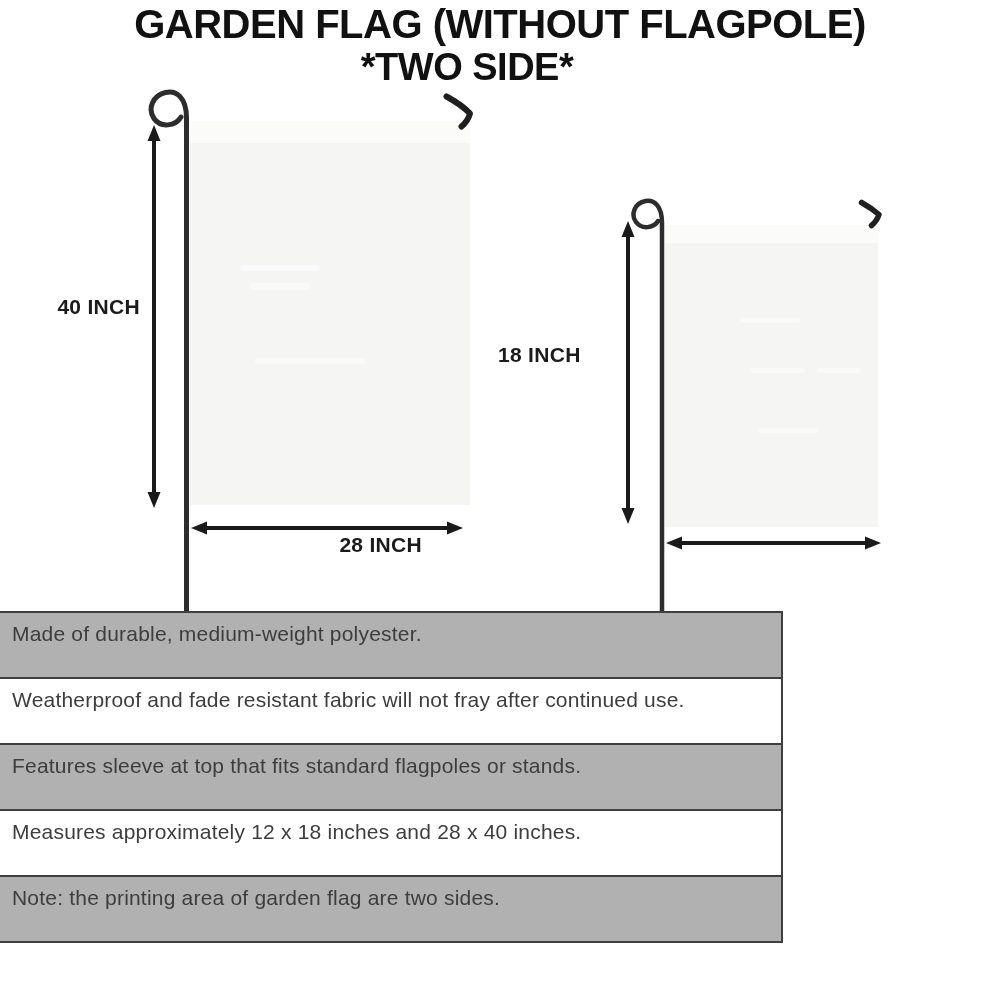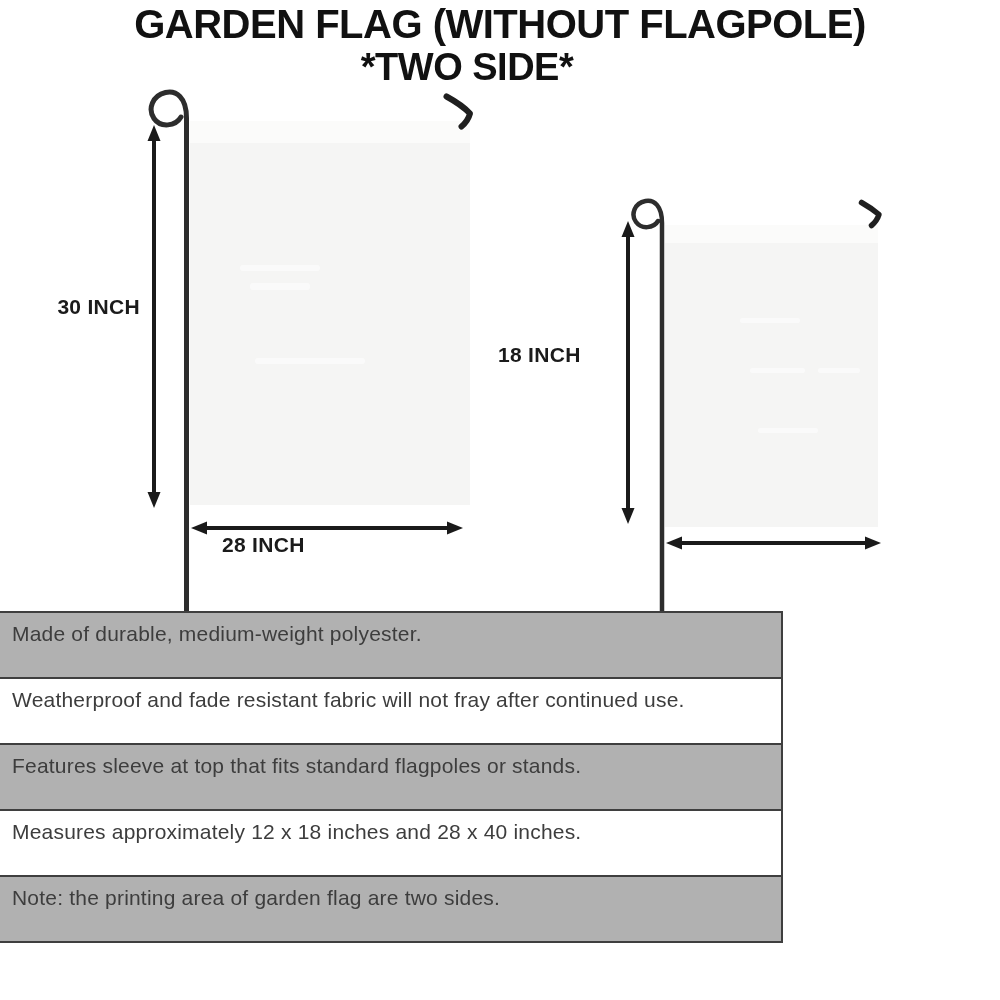--- a/index.html
+++ b/index.html
@@ -24,21 +24,21 @@
   
   .diagram-svg{position:absolute;left:0;top:0;}
   
   .dim-label{
     position:absolute;
     font-size:21px;font-weight:700;color:var(--labelColor,#1b1b1b);
     letter-spacing:.3px;white-space:nowrap;
   }
   .lab-40{left:28px;top:295px;width:112px;text-align:right;}
   .lab-18{left:498px;top:343px;width:114px;text-align:left;}
-  .lab-28{left:222px;top:533px;width:200px;text-align:left;}
+  .lab-28{left:222px;top:533px;width:200px;text-align:right;}
   .lab-12{left:671px;top:549px;width:200px;text-align:center;}
   
   .spec-table{
     position:absolute;left:-4px;top:611px;width:783px;
     border:2px solid var(--tableBorder,#3f3f3f);
     background:#fff;
   }
   .spec-row{
     height:55px;
     padding:9px 8px 0 14px;
@@ -107,21 +107,21 @@
         <polygon points="628,524 621.5,508 634.5,508" stroke="none"></polygon>
       </g>
       <g style="stroke:var(--arrow,#1a1a1a);fill:var(--arrow,#1a1a1a)">
         <line x1="677" y1="543" x2="870" y2="543" stroke-width="4"></line>
         <polygon points="666,543 682,536.5 682,549.5" stroke="none"></polygon>
         <polygon points="881,543 865,536.5 865,549.5" stroke="none"></polygon>
       </g>
     </g>
   </svg>
 
-  <div class="dim-label lab-40">30 INCH</div>
+  <div class="dim-label lab-40">40 INCH</div>
   <div class="dim-label lab-28">28 INCH</div>
   <div class="dim-label lab-18">18 INCH</div>
 
   <div class="spec-table">
     <div class="spec-row gray">Made of durable, medium-weight polyester.</div>
     <div class="spec-row white">Weatherproof and fade resistant fabric will not fray after continued use.</div>
     <div class="spec-row gray">Features sleeve at top that fits standard flagpoles or stands.</div>
     <div class="spec-row white">Measures approximately 12 x 18 inches and 28 x 40 inches.</div>
     <div class="spec-row gray">Note: the printing area of garden flag are two sides.</div>
   </div>

